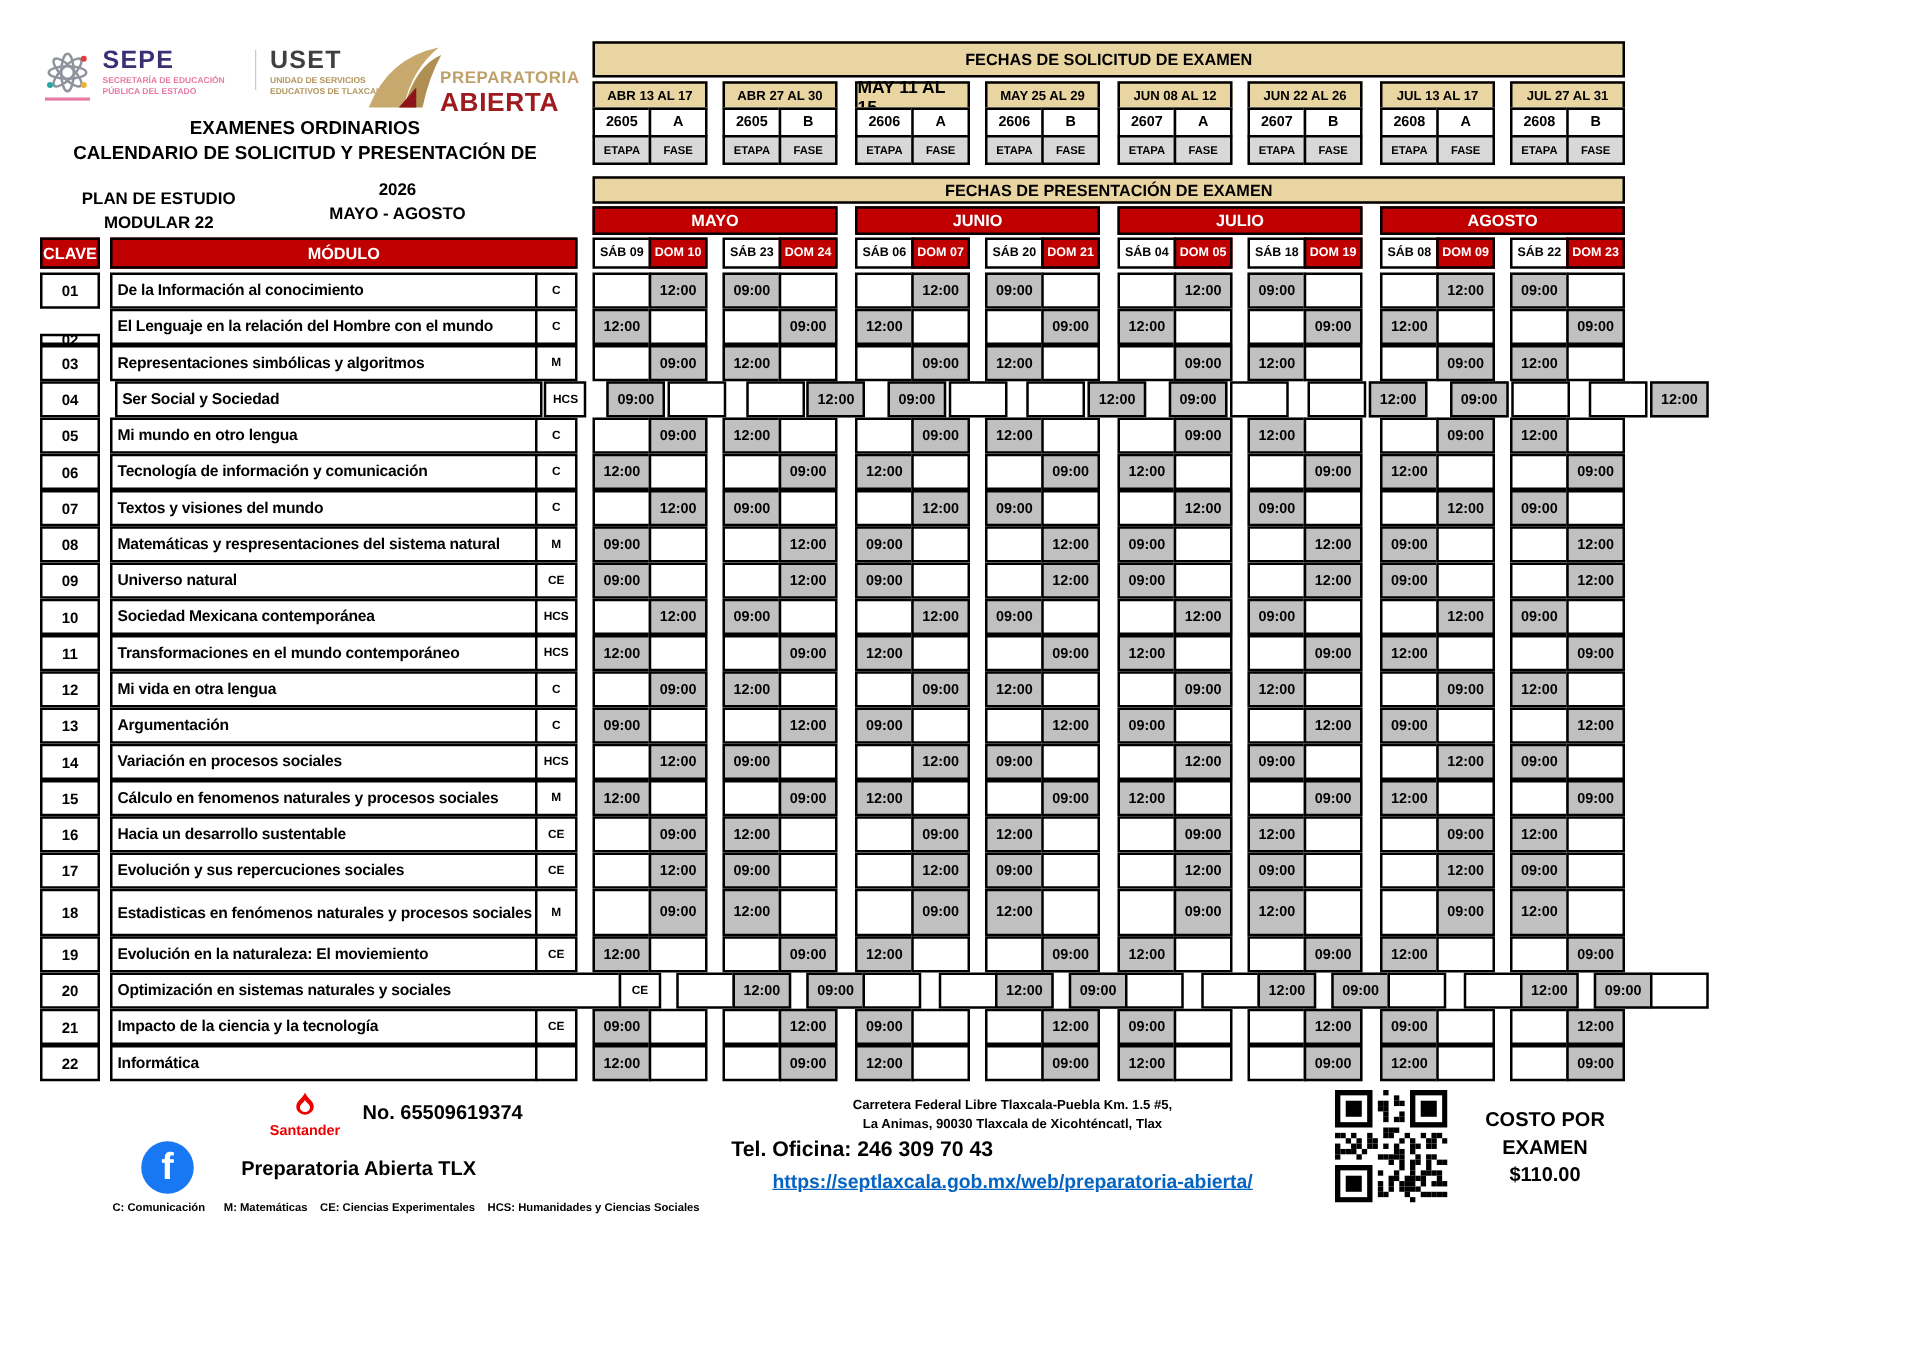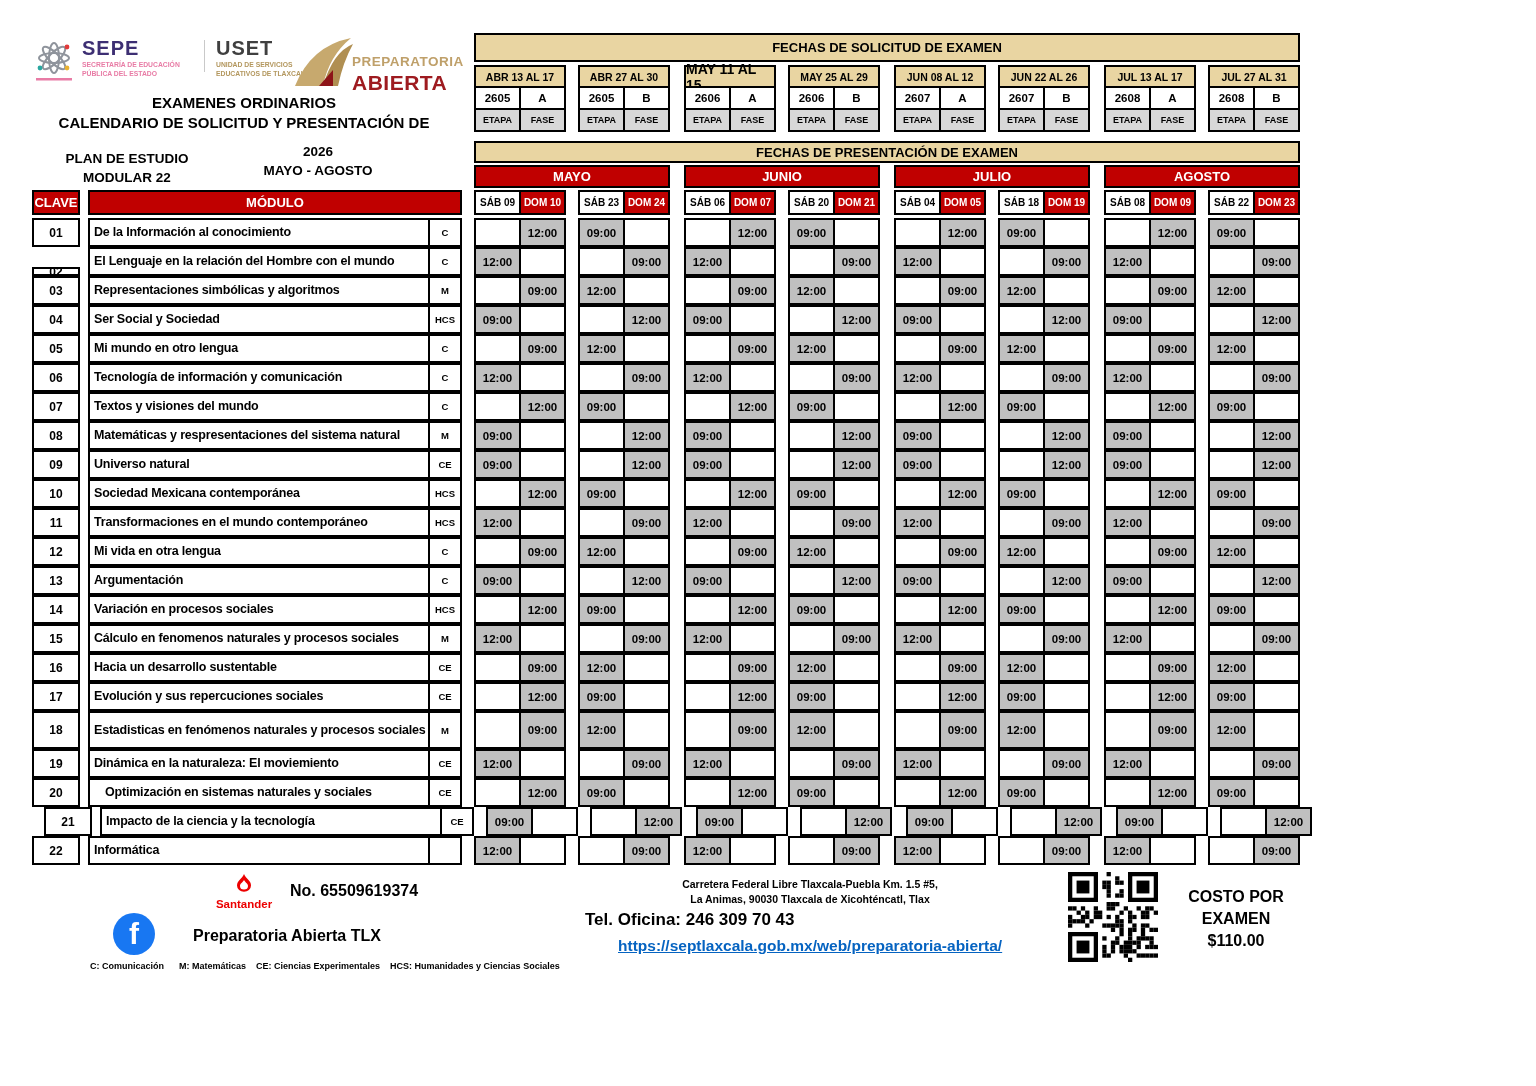--- a/index.html
+++ b/index.html
@@ -262,21 +262,21 @@
         <div class="cell" style="width:47px;font-size:11.5px;margin-left:-2px;margin-right:14px;"></div>
         <div class="cell" style="width:47px;font-size:11.5px;"></div>
         <div class="cell" style="width:47px;font-size:11.5px;margin-left:-2px;margin-right:12px;background:#c0c0c0;">09:00</div>
         <div class="cell" style="width:47px;font-size:11.5px;background:#c0c0c0;">12:00</div>
         <div class="cell" style="width:47px;font-size:11.5px;margin-left:-2px;margin-right:14px;"></div>
         <div class="cell" style="width:47px;font-size:11.5px;"></div>
         <div class="cell" style="width:47px;font-size:11.5px;margin-left:-2px;margin-right:12px;background:#c0c0c0;">09:00</div>
         <div class="cell" style="width:47px;font-size:11.5px;background:#c0c0c0;">12:00</div>
         <div class="cell" style="width:47px;font-size:11.5px;margin-left:-2px;margin-right:0px;"></div>
       </div>
-      <div class="flexrow" style="height:29px;margin-bottom:0;">
+      <div class="flexrow" style="height:29px;margin-bottom:0;justify-content:space-between;">
         <div class="cell" style="width:48px;font-size:12px;">04</div>
         <div class="cell" style="width:342px;margin-left:8px;justify-content:flex-start;padding-left:4px;font-size:12.5px;line-height:13px;letter-spacing:-0.2px;text-align:left;">Ser Social y Sociedad</div>
         <div class="cell" style="width:34px;margin-left:-2px;font-size:9.5px;">HCS</div>
         <div class="cell" style="width:47px;font-size:11.5px;margin-left:12px;background:#c0c0c0;">09:00</div>
         <div class="cell" style="width:47px;font-size:11.5px;margin-left:-2px;margin-right:12px;"></div>
         <div class="cell" style="width:47px;font-size:11.5px;"></div>
         <div class="cell" style="width:47px;font-size:11.5px;margin-left:-2px;margin-right:14px;background:#c0c0c0;">12:00</div>
         <div class="cell" style="width:47px;font-size:11.5px;background:#c0c0c0;">09:00</div>
         <div class="cell" style="width:47px;font-size:11.5px;margin-left:-2px;margin-right:12px;"></div>
         <div class="cell" style="width:47px;font-size:11.5px;"></div>
@@ -579,61 +579,61 @@
         <div class="cell" style="width:47px;font-size:11.5px;margin-left:-2px;margin-right:12px;background:#c0c0c0;">09:00</div>
         <div class="cell" style="width:47px;font-size:11.5px;background:#c0c0c0;">12:00</div>
         <div class="cell" style="width:47px;font-size:11.5px;margin-left:-2px;margin-right:14px;"></div>
         <div class="cell" style="width:47px;font-size:11.5px;"></div>
         <div class="cell" style="width:47px;font-size:11.5px;margin-left:-2px;margin-right:12px;background:#c0c0c0;">09:00</div>
         <div class="cell" style="width:47px;font-size:11.5px;background:#c0c0c0;">12:00</div>
         <div class="cell" style="width:47px;font-size:11.5px;margin-left:-2px;margin-right:0px;"></div>
       </div>
       <div class="flexrow" style="height:29px;margin-bottom:0;">
         <div class="cell" style="width:48px;font-size:12px;">19</div>
-        <div class="cell" style="width:342px;margin-left:8px;justify-content:flex-start;padding-left:4px;font-size:12.5px;line-height:13px;letter-spacing:-0.2px;text-align:left;">Dinámica en la naturaleza: El moviemiento</div>
+        <div class="cell" style="width:342px;margin-left:8px;justify-content:flex-start;padding-left:4px;font-size:12.5px;line-height:13px;letter-spacing:-0.2px;text-align:left;">Evolución en la naturaleza: El moviemiento</div>
         <div class="cell" style="width:34px;margin-left:-2px;font-size:9.5px;">CE</div>
         <div class="cell" style="width:47px;font-size:11.5px;margin-left:12px;background:#c0c0c0;">12:00</div>
         <div class="cell" style="width:47px;font-size:11.5px;margin-left:-2px;margin-right:12px;"></div>
         <div class="cell" style="width:47px;font-size:11.5px;"></div>
         <div class="cell" style="width:47px;font-size:11.5px;margin-left:-2px;margin-right:14px;background:#c0c0c0;">09:00</div>
         <div class="cell" style="width:47px;font-size:11.5px;background:#c0c0c0;">12:00</div>
         <div class="cell" style="width:47px;font-size:11.5px;margin-left:-2px;margin-right:12px;"></div>
         <div class="cell" style="width:47px;font-size:11.5px;"></div>
         <div class="cell" style="width:47px;font-size:11.5px;margin-left:-2px;margin-right:14px;background:#c0c0c0;">09:00</div>
         <div class="cell" style="width:47px;font-size:11.5px;background:#c0c0c0;">12:00</div>
         <div class="cell" style="width:47px;font-size:11.5px;margin-left:-2px;margin-right:12px;"></div>
         <div class="cell" style="width:47px;font-size:11.5px;"></div>
         <div class="cell" style="width:47px;font-size:11.5px;margin-left:-2px;margin-right:14px;background:#c0c0c0;">09:00</div>
         <div class="cell" style="width:47px;font-size:11.5px;background:#c0c0c0;">12:00</div>
         <div class="cell" style="width:47px;font-size:11.5px;margin-left:-2px;margin-right:12px;"></div>
         <div class="cell" style="width:47px;font-size:11.5px;"></div>
         <div class="cell" style="width:47px;font-size:11.5px;margin-left:-2px;margin-right:0px;background:#c0c0c0;">09:00</div>
       </div>
       <div class="flexrow" style="height:29px;margin-bottom:0;">
         <div class="cell" style="width:48px;font-size:12px;">20</div>
-        <div class="cell" style="width:342px;margin-left:8px;justify-content:flex-start;padding-left:15px;font-size:12.5px;line-height:13px;letter-spacing:-0.2px;text-align:left;">Optimización en sistemas naturales y sociales</div>
+        <div class="cell" style="width:409px;margin-left:8px;justify-content:flex-start;padding-left:4px;font-size:12.5px;line-height:13px;letter-spacing:-0.2px;text-align:left;">Optimización en sistemas naturales y sociales</div>
         <div class="cell" style="width:34px;margin-left:-2px;font-size:9.5px;">CE</div>
         <div class="cell" style="width:47px;font-size:11.5px;margin-left:12px;"></div>
         <div class="cell" style="width:47px;font-size:11.5px;margin-left:-2px;margin-right:12px;background:#c0c0c0;">12:00</div>
         <div class="cell" style="width:47px;font-size:11.5px;background:#c0c0c0;">09:00</div>
         <div class="cell" style="width:47px;font-size:11.5px;margin-left:-2px;margin-right:14px;"></div>
         <div class="cell" style="width:47px;font-size:11.5px;"></div>
         <div class="cell" style="width:47px;font-size:11.5px;margin-left:-2px;margin-right:12px;background:#c0c0c0;">12:00</div>
         <div class="cell" style="width:47px;font-size:11.5px;background:#c0c0c0;">09:00</div>
         <div class="cell" style="width:47px;font-size:11.5px;margin-left:-2px;margin-right:14px;"></div>
         <div class="cell" style="width:47px;font-size:11.5px;"></div>
         <div class="cell" style="width:47px;font-size:11.5px;margin-left:-2px;margin-right:12px;background:#c0c0c0;">12:00</div>
         <div class="cell" style="width:47px;font-size:11.5px;background:#c0c0c0;">09:00</div>
         <div class="cell" style="width:47px;font-size:11.5px;margin-left:-2px;margin-right:14px;"></div>
         <div class="cell" style="width:47px;font-size:11.5px;"></div>
         <div class="cell" style="width:47px;font-size:11.5px;margin-left:-2px;margin-right:12px;background:#c0c0c0;">12:00</div>
         <div class="cell" style="width:47px;font-size:11.5px;background:#c0c0c0;">09:00</div>
         <div class="cell" style="width:47px;font-size:11.5px;margin-left:-2px;margin-right:0px;"></div>
       </div>
-      <div class="flexrow" style="height:29px;margin-bottom:0;margin-left:12px;">
+      <div class="flexrow" style="height:29px;margin-bottom:0;">
         <div class="cell" style="width:48px;font-size:12px;">21</div>
         <div class="cell" style="width:342px;margin-left:8px;justify-content:flex-start;padding-left:4px;font-size:12.5px;line-height:13px;letter-spacing:-0.2px;text-align:left;">Impacto de la ciencia y la tecnología</div>
         <div class="cell" style="width:34px;margin-left:-2px;font-size:9.5px;">CE</div>
         <div class="cell" style="width:47px;font-size:11.5px;margin-left:12px;background:#c0c0c0;">09:00</div>
         <div class="cell" style="width:47px;font-size:11.5px;margin-left:-2px;margin-right:12px;"></div>
         <div class="cell" style="width:47px;font-size:11.5px;"></div>
         <div class="cell" style="width:47px;font-size:11.5px;margin-left:-2px;margin-right:14px;background:#c0c0c0;">12:00</div>
         <div class="cell" style="width:47px;font-size:11.5px;background:#c0c0c0;">09:00</div>
         <div class="cell" style="width:47px;font-size:11.5px;margin-left:-2px;margin-right:12px;"></div>
         <div class="cell" style="width:47px;font-size:11.5px;"></div>

